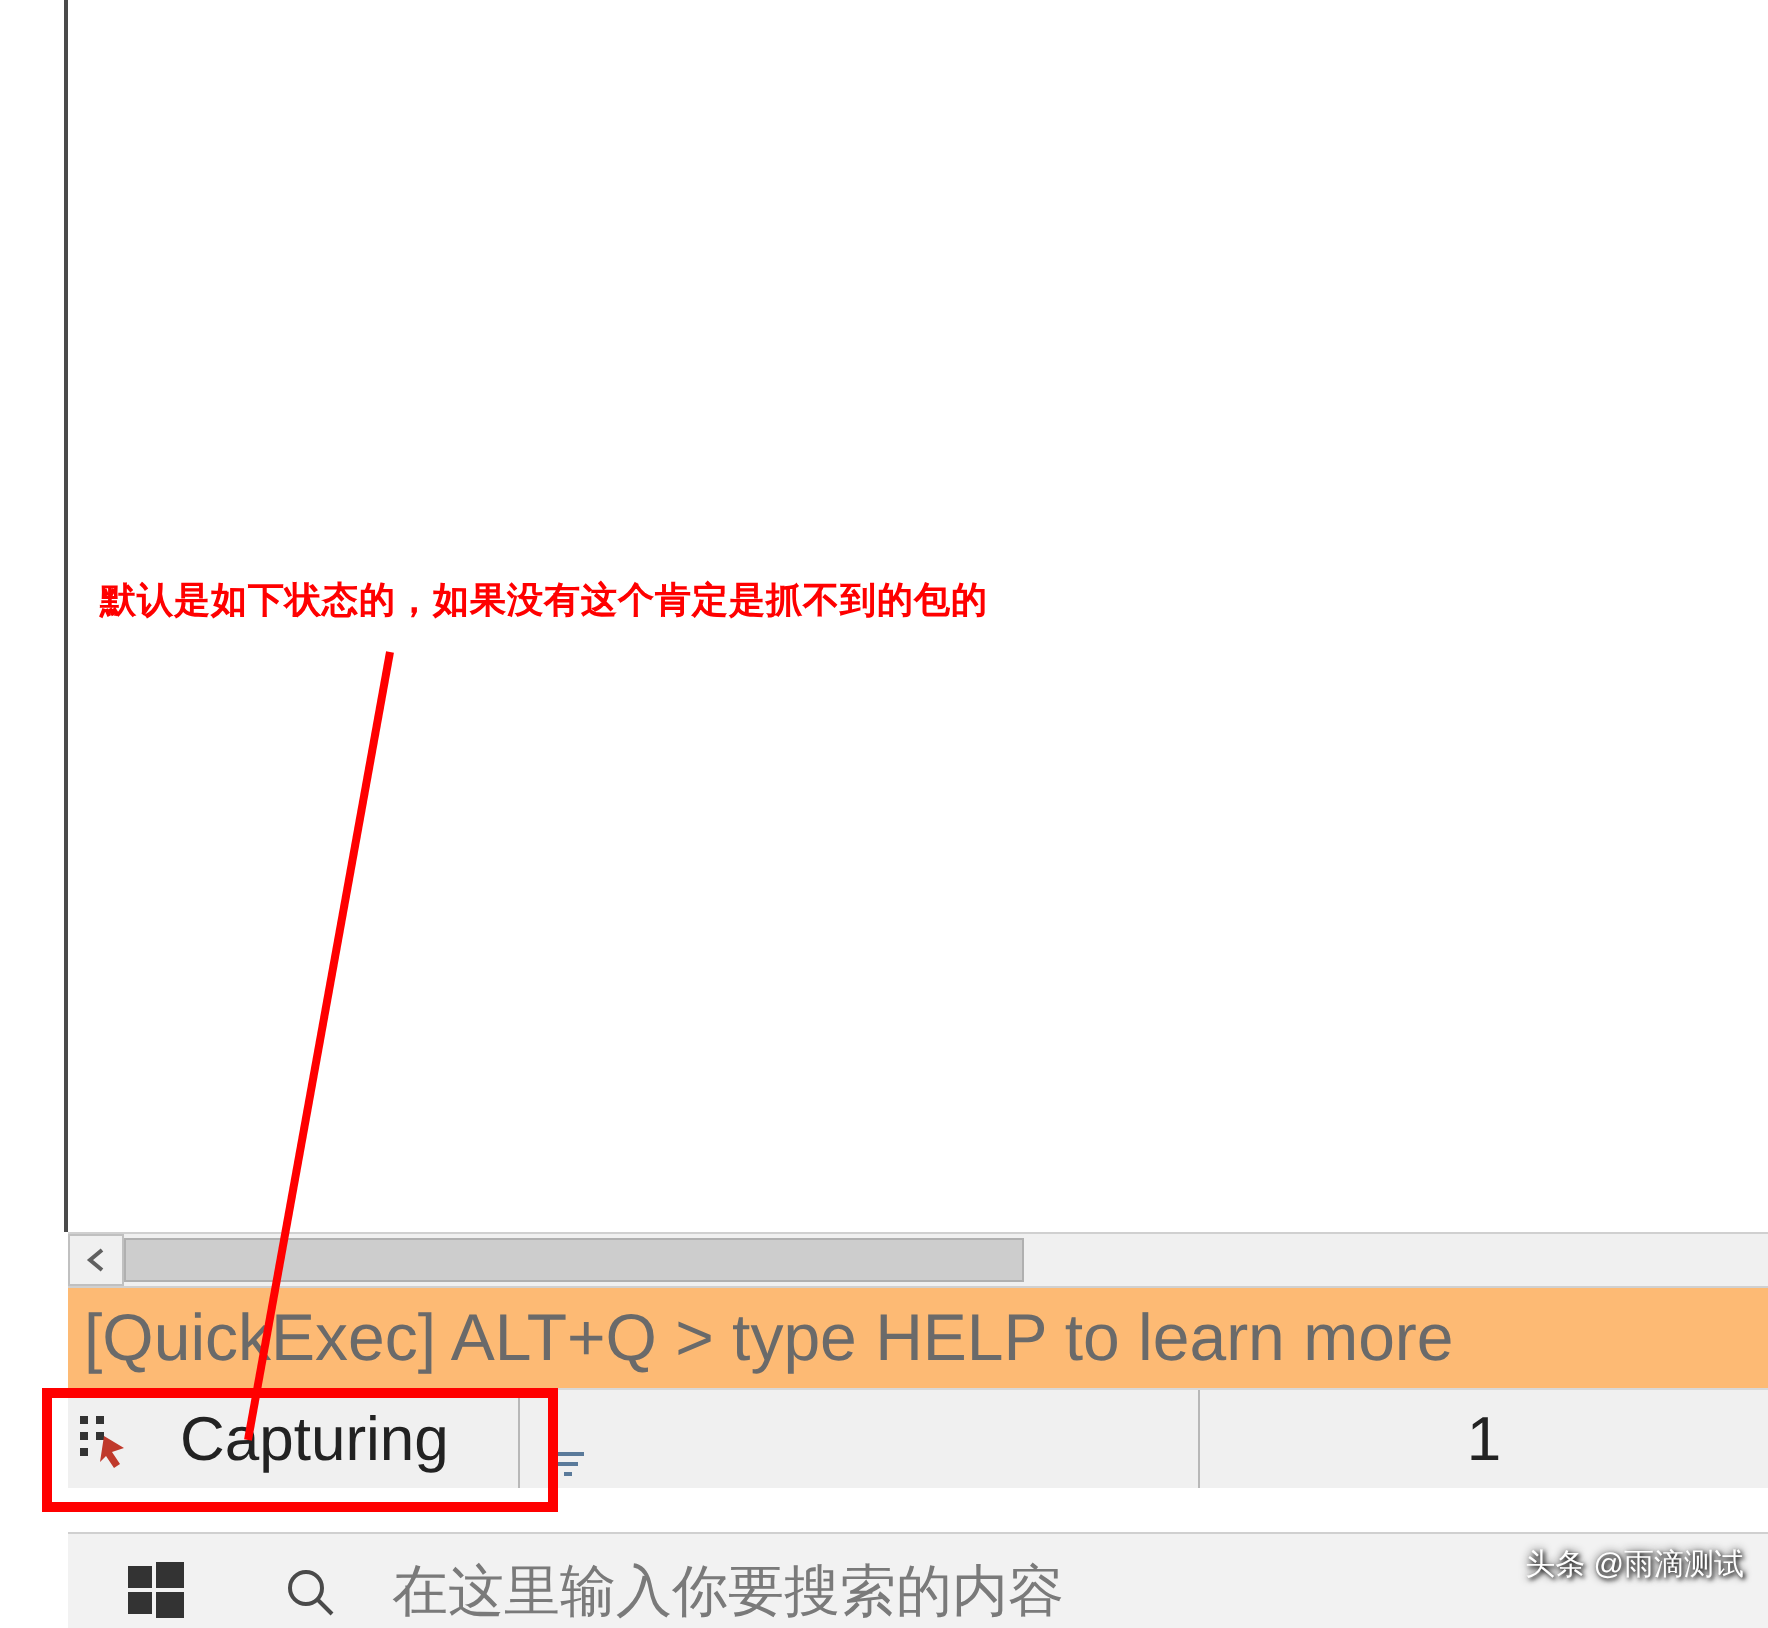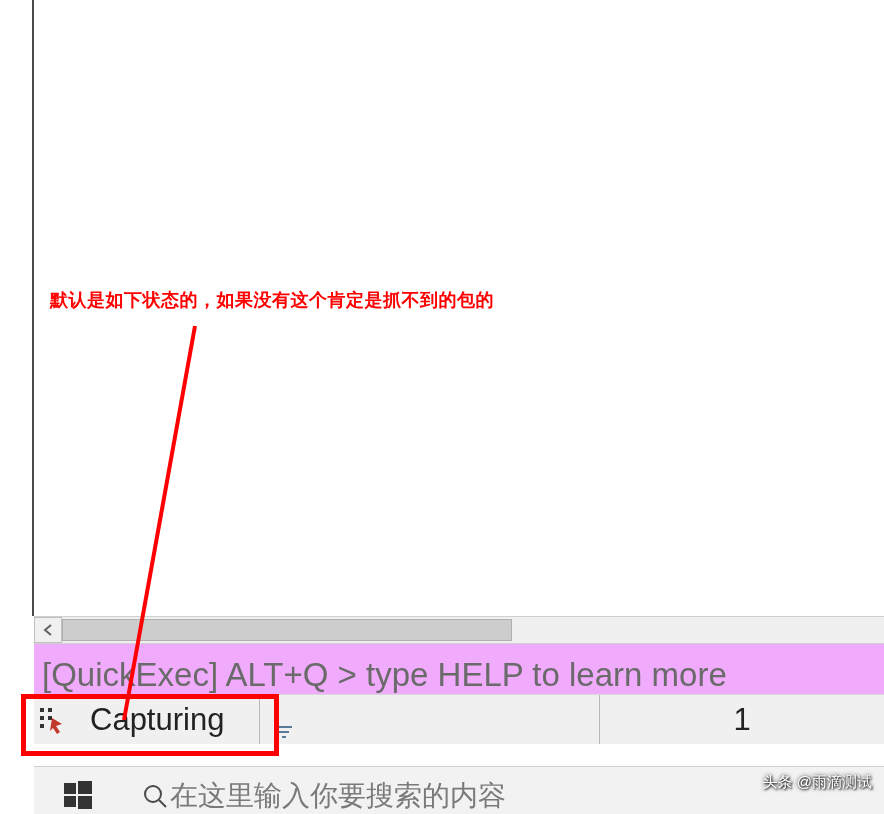--- a/index.html
+++ b/index.html
@@ -76,23 +76,23 @@
       width: 450px;
       background: #cdcdcd;
       border: 1px solid #b0b0b0;
     }
     .quickexec-bar {
       position: absolute;
       left: 34px;
       top: 644px;
       right: 0;
       height: 50px;
-      background: #f0abfc;
-      display: flex;
-      align-items: flex-end;
+      background: #fdba74;
+      display: flex;
+      align-items: center;
       padding-left: 8px;
       overflow: hidden;
     }
     .quickexec-text {
       color: #6a6a6a;
       font-size: 33px;
       font-family: "Segoe UI", Arial, sans-serif;
       white-space: nowrap;
     }
     .status-bar {
@@ -162,21 +162,21 @@
     .windows-logo {
       width: 28px;
       height: 28px;
     }
     .search-area {
       flex: 1;
       height: 100%;
       display: flex;
       align-items: center;
       padding-left: 20px;
-      gap: 2px;
+      gap: 28px;
       padding-top: 10px;
     }
     .search-icon {
       width: 26px;
       height: 26px;
       flex-shrink: 0;
     }
     .search-text {
       font-size: 28px;
       color: #7a7a7a;

